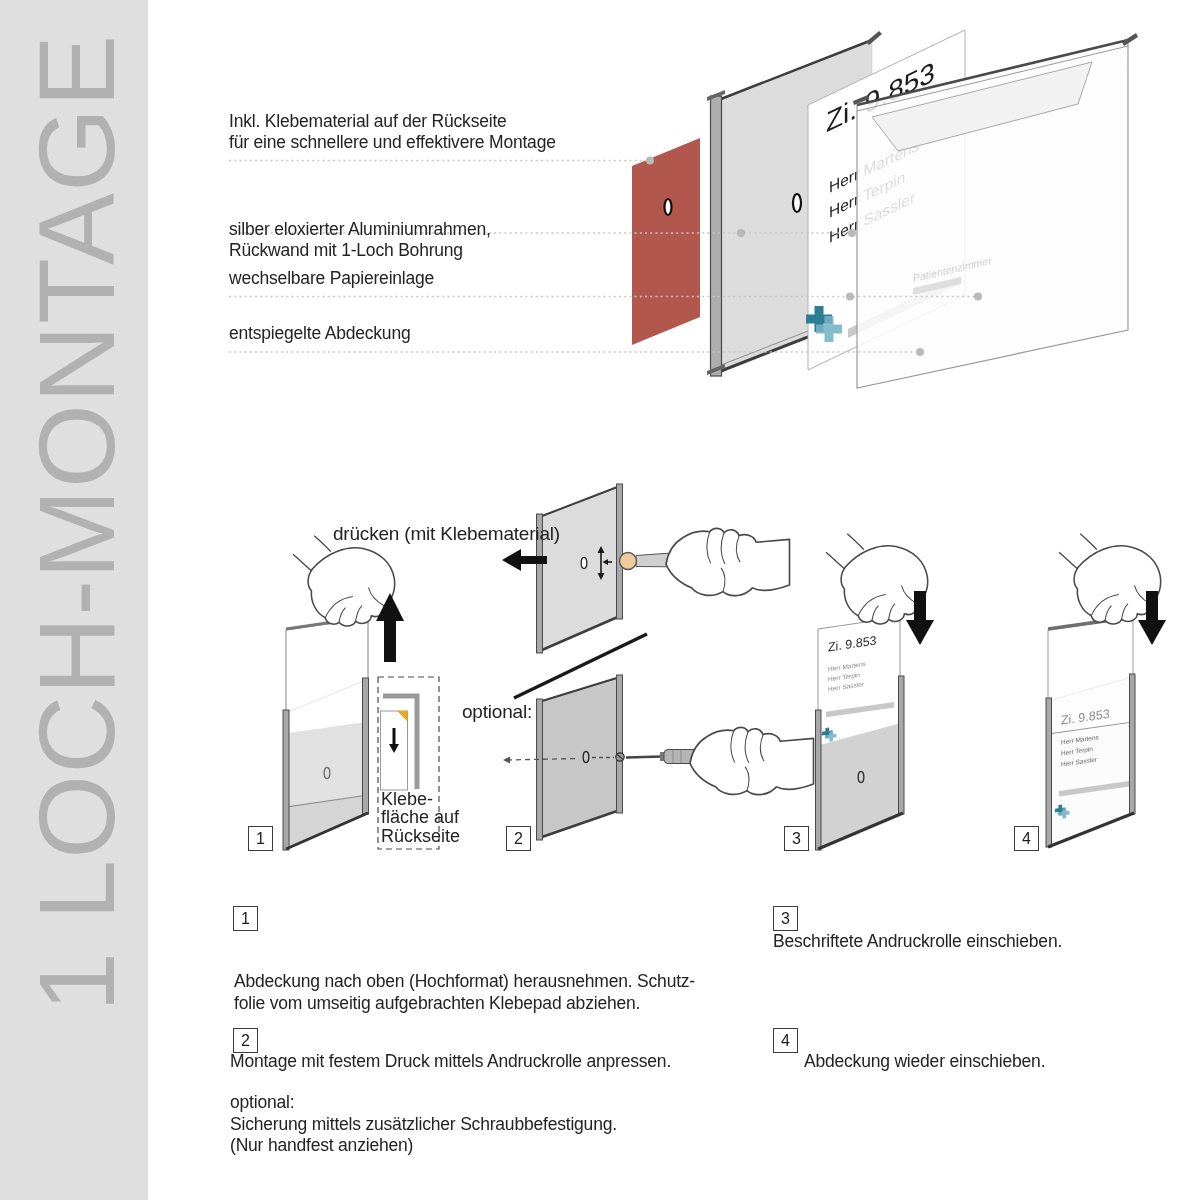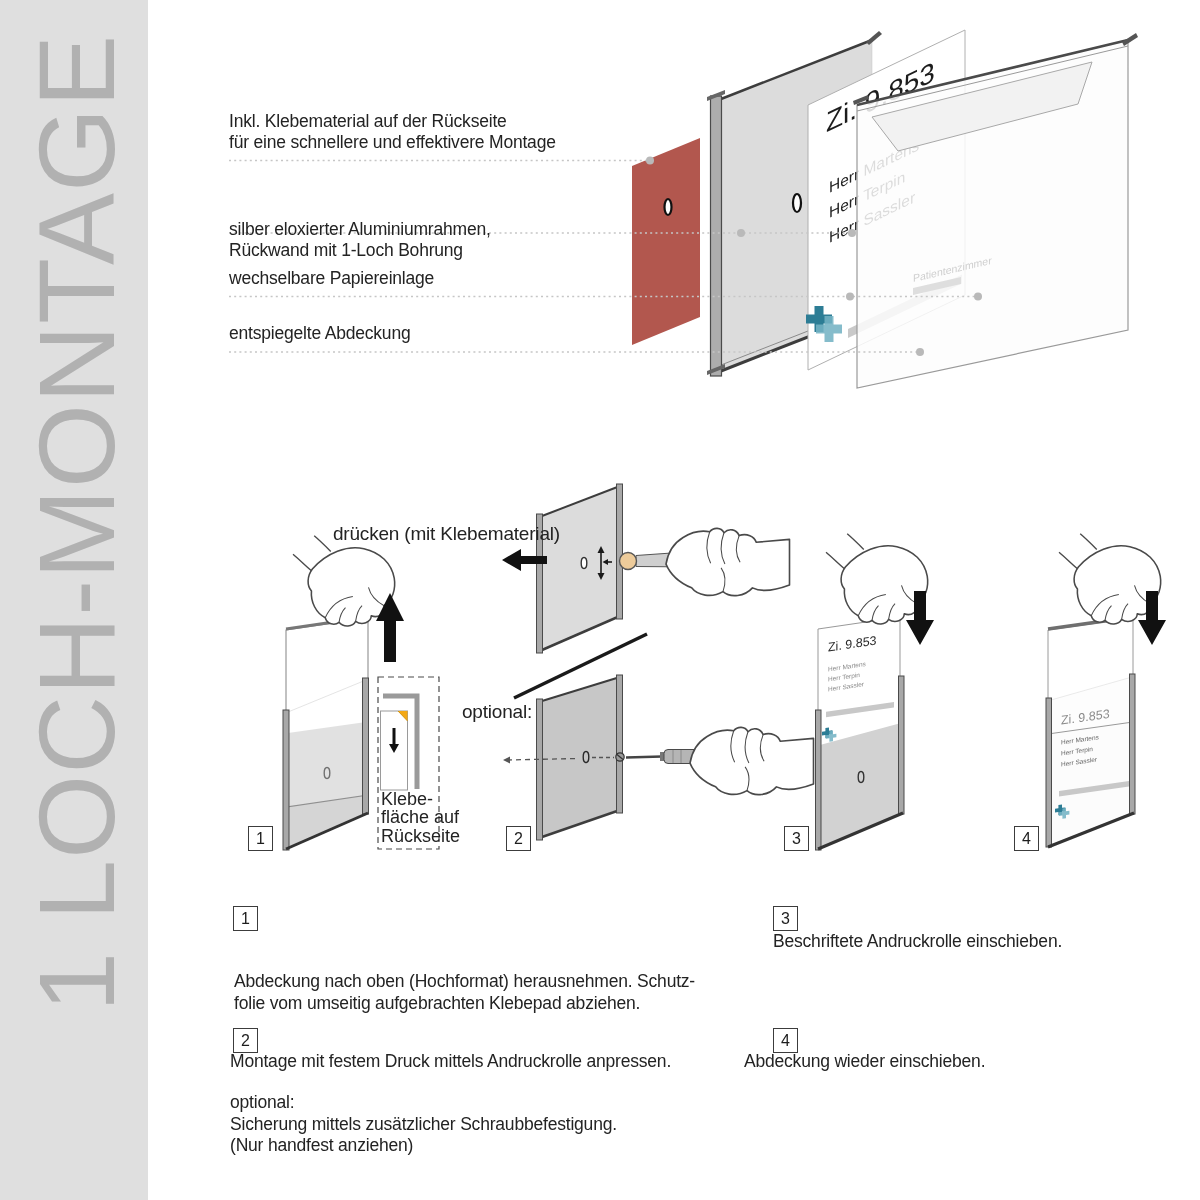--- a/index.html
+++ b/index.html
@@ -238,13 +238,13 @@
 <div class="abs instr" style="left:230px;top:1051px;">Montage mit festem Druck mittels Andruckrolle anpressen.</div>
 
 <div class="abs instr" style="left:230px;top:1092px;">optional:
 Sicherung mittels zusätzlicher Schraubbefestigung.
 (Nur handfest anziehen)</div>
 
 <div class="abs numbox" style="left:773px;top:906px;">3</div>
 <div class="abs instr" style="left:773px;top:931px;">Beschriftete Andruckrolle einschieben.</div>
 
 <div class="abs numbox" style="left:773px;top:1028px;">4</div>
-<div class="abs instr" style="left:744px;top:1051px;">Abdeckung wieder einschieben.</div>
+<div class="abs instr" style="left:804px;top:1051px;">Abdeckung wieder einschieben.</div>
 
 </body></html>

